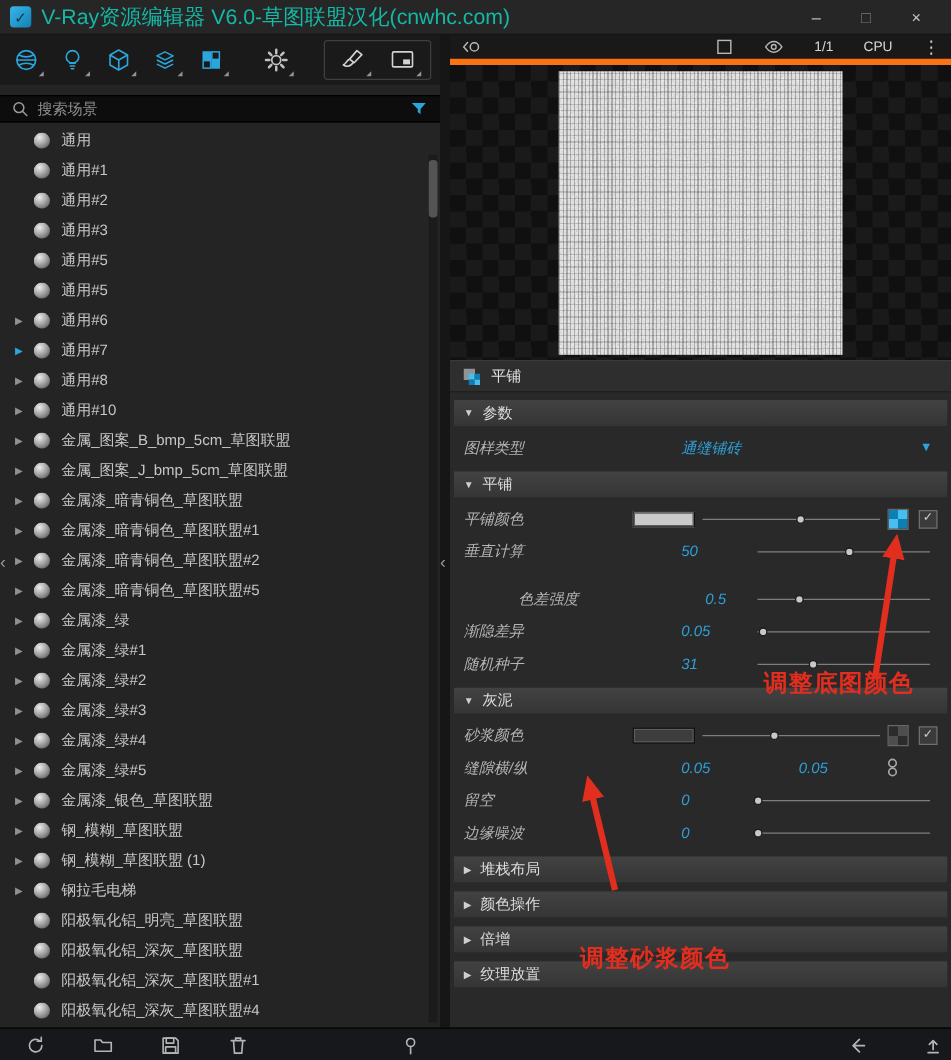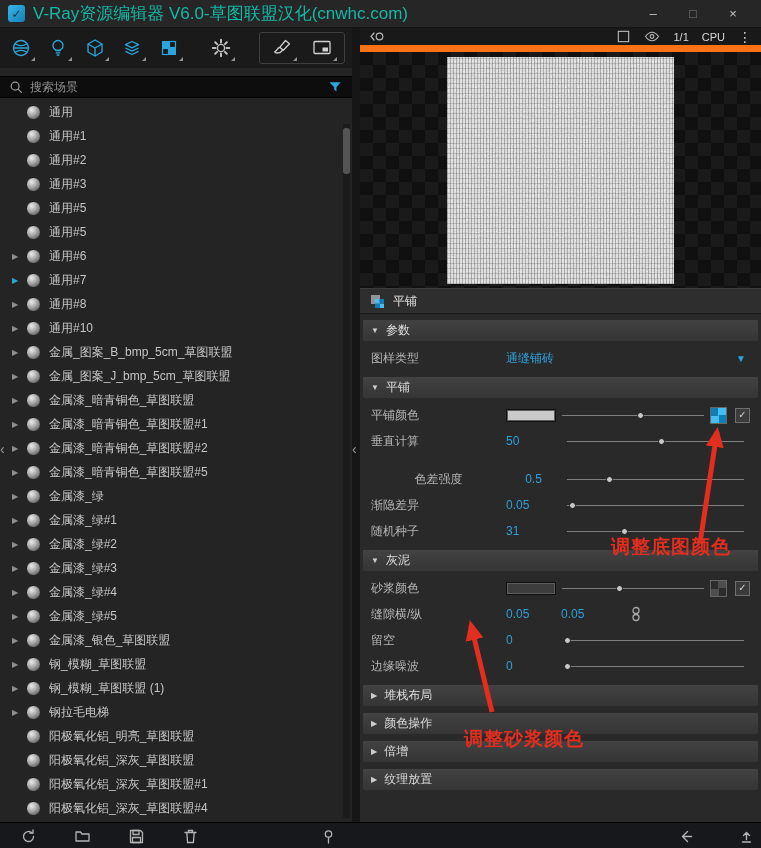--- a/index.html
+++ b/index.html
@@ -45,21 +45,21 @@
   .larrow{width:18px;font-size:8px;color:#909090;text-align:center;flex:none;}
   .larrow.sel{color:var(--accent);}
   .larrow.none{visibility:hidden;}
   .sphere{width:15px;height:15px;border-radius:50%;flex:none;margin:0 8px 0 2px;background:radial-gradient(circle at 35% 30%,#ececec,#a5a5a5 45%,#565656 88%);border:1px solid #242424;}
   .llabel{font-size:12px;color:#c6c6c6;white-space:nowrap;overflow:hidden;}
   .vtrack{position:absolute;right:2px;top:96px;bottom:4px;width:7px;background:#1b1b1b;}
   .vthumb{position:absolute;top:4px;left:0;width:7px;height:46px;background:#545454;border-radius:3px;}
   .edge-chev{position:absolute;left:0;top:414px;color:#9a9a9a;font-size:14px;line-height:14px;z-index:5;}
 
   
-  .ptoolbar{height:24px;background:#191919;border-bottom:7px solid #f97316;display:flex;align-items:center;padding:0 9px;gap:13px;color:#b8b8b8;}
+  .ptoolbar{height:24px;background:#191919;border-bottom:5px solid #f97316;display:flex;align-items:center;padding:0 9px;gap:24px;color:#b8b8b8;}
   .pspacer{flex:1;}
   .pt-item{display:flex;align-items:center;color:#b8b8b8;}
   .ratio{font-size:11px;color:#d8d8d8;}
   .device{font-size:11px;color:#d8d8d8;}
   .kebab{font-size:14px;color:#cfcfcf;}
 
   
   .preview{height:236px;position:relative;background:
     conic-gradient(#1a1a1a 25%,#101010 0 50%,#1a1a1a 0 75%,#101010 0);
     background-size:26px 26px;display:flex;align-items:center;justify-content:center;}
@@ -68,24 +68,24 @@
     repeating-linear-gradient(90deg,rgba(30,30,30,.28) 0 1px,transparent 1px 3px),
     repeating-linear-gradient(0deg,rgba(30,30,30,.18) 0 1px,transparent 1px 5px);}
 
   
   .tex-header{height:26px;background:#2e2e2e;border-top:1px solid #3a3a3a;border-bottom:1px solid #1b1b1b;display:flex;align-items:center;gap:8px;padding:0 10px;color:#e0e0e0;font-size:12px;}
 
   
   .params{flex:1;background:#292929;padding:0 1px;overflow:hidden;}
   .sec{height:23px;margin:5px 1px 3px;background:linear-gradient(#424242,#353535);border:1px solid #2a2a2a;border-radius:2px;display:flex;align-items:center;gap:7px;padding:0 8px;color:#dcdcdc;font-size:12px;}
   .secarrow{font-size:8px;color:#cfcfcf;}
-  .prow{height:26px;display:flex;align-items:center;padding:0 10px;}
+  .prow{height:26px;display:flex;align-items:center;padding:0 10px;font-style:italic;}
   .prow.gap-above{margin-top:12px;text-align:center;}
   .plabel{width:135px;flex:none;font-size:12px;color:#b5b5b5;white-space:nowrap;overflow:hidden;}
-  .pvalue{width:55px;flex:none;font-size:12px;color:var(--value);}
+  .pvalue{width:55px;flex:none;font-size:12px;color:var(--value);margin-left:39px;}
   .pvalue.auto{width:auto;}
   .spacer{flex:1;}
   .ddchev{color:var(--accent);font-size:10px;margin-right:4px;}
   .swatch{width:50px;height:13px;flex:none;border:1px solid #101010;box-shadow:inset 0 0 0 1px #5d5d5d;}
   .slider{position:relative;flex:1;height:22px;margin:0 6px;}
   .strack{position:absolute;left:0;right:0;top:50%;height:1px;background:#7e7e7e;}
   .thumb{position:absolute;top:50%;margin-top:-3.5px;left:0;width:7px;height:7px;border-radius:50%;background:#c8c8c8;border:1px solid #1a1a1a;}
   .texbtn{width:17px;height:17px;flex:none;border:1px solid #666;}
   .texbtn.blue{background:conic-gradient(#47bef0 25%,#0d7fb5 0 50%,#47bef0 0 75%,#0d7fb5 0);}
   .texbtn.dark{background:conic-gradient(#4e4e4e 25%,#2c2c2c 0 50%,#4e4e4e 0 75%,#2c2c2c 0);}
@@ -94,21 +94,21 @@
   .linkicon{margin-left:14px;color:#a8a8a8;display:flex;align-items:center;}
 
   
   .bottombar{position:absolute;left:0;right:0;bottom:0;height:26px;background:#16181b;border-top:1px solid #000;}
   .bicon{position:absolute;top:4px;color:#b4b4b4;display:flex;align-items:center;justify-content:center;width:20px;height:18px;}
 
   
   .annot-svg{position:absolute;inset:0;z-index:40;pointer-events:none;}
   .annot-text{position:absolute;z-index:41;font-size:19px;font-weight:bold;letter-spacing:1px;color:var(--annot);pointer-events:none;white-space:nowrap;}
   .annot-tile{left:611px;top:534px;}
-  .annot-grout{left:464px;top:726px;text-align:center;}
+  .annot-grout{left:464px;top:754px;text-align:center;}
 
   svg.icon{display:block;}
 </style>
 </head>
 <body>
 
 <div class="app">
 
   <div class="titlebar">
     <span class="logo">

